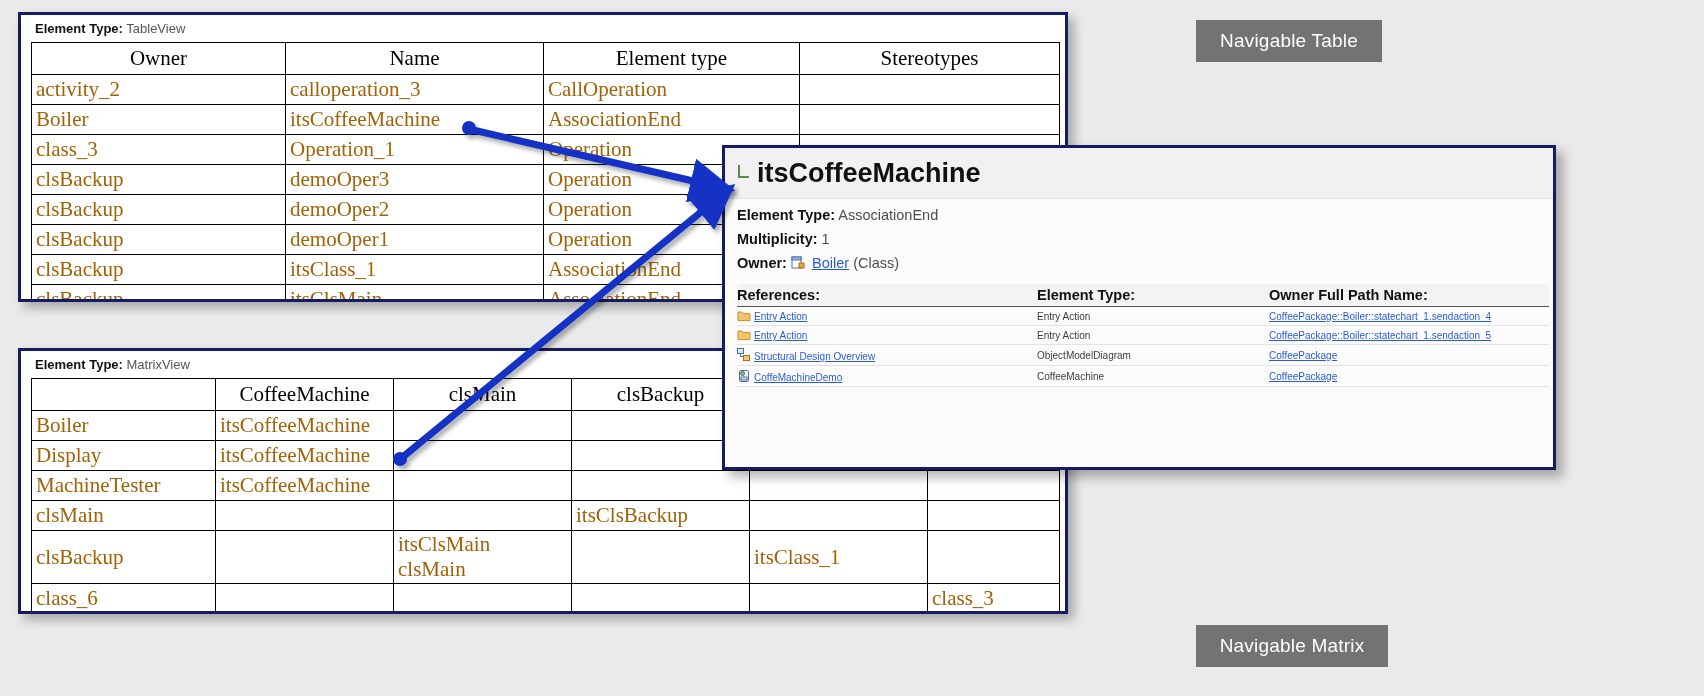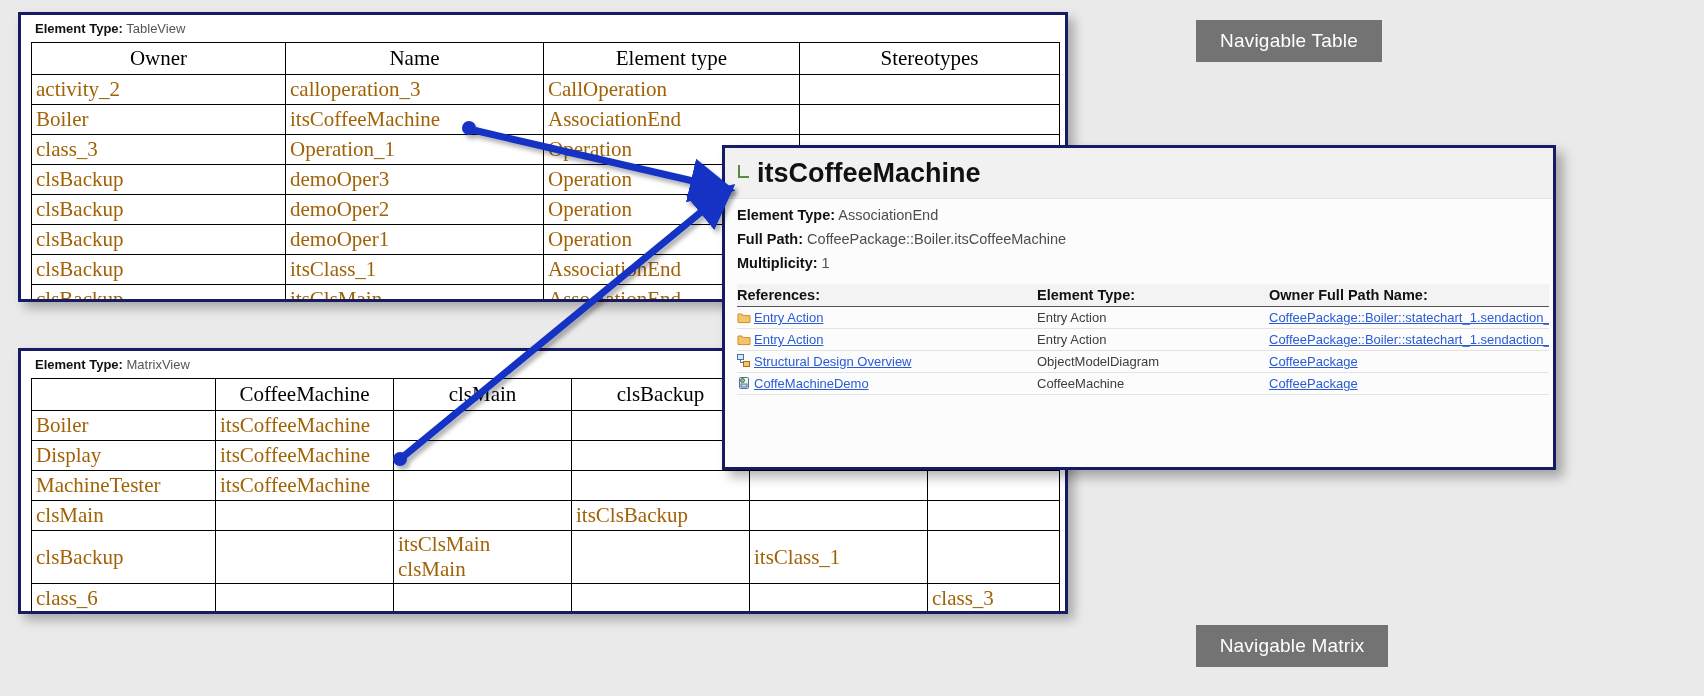--- a/index.html
+++ b/index.html
@@ -104,21 +104,21 @@
   
   .refwrap { margin-top: 10px; }
   table.refs { width: 812px; border-collapse: collapse; table-layout: fixed; }
   table.refs th {
     font-size: 14.5px; font-weight: 700; color: #111;
     text-align: left; padding: 3px 0 3px 0;
     border-bottom: 1.5px solid #555;
     background: #f3f3f3;
   }
   table.refs td {
-    font-size: 13px; color: #3d3d3d;
+    font-size: 10px; color: #3d3d3d;
     padding: 3px 0; border-bottom: 1px solid #e3e3e3;
     white-space: nowrap; overflow: hidden;
   }
   table.refs td a { color:#2a5bd7; text-decoration: underline; cursor:pointer; }
   .refhdr-row th:nth-child(1){ width: 300px; }
   .refhdr-row th:nth-child(2){ width: 232px; }
   .refhdr-row th:nth-child(3){ width: 280px; }
 
   
   .ic { display:inline-block; vertical-align:-2px; margin-right:3px; }
@@ -302,24 +302,35 @@
       <span class="ic" style="margin-right:6px;">
         <svg width="16" height="20" viewBox="0 0 16 20">
           <path d="M4 2 L4 14 L14 14" stroke="#5a8a4a" stroke-width="2" fill="none"></path>
         </svg>
       </span>
       <span>itsCoffeeMachine</span>
     </div>
     <div class="pop-body">
       <div id="pop-props">
           <div class="prop"><b>Element Type:</b><span class="v"> AssociationEnd</span></div>
-          <div class="prop"><b>Full Path:</b><span class="v"> CoffeePackage::Boiler.itsCoffeeMachine</span></div>
           <div class="prop"><b>Multiplicity:</b><span class="v"> 1</span></div>
         </div>
 
+      <div class="prop">
+        <b>Owner:</b>
+        <span class="ic">
+          <svg width="14" height="14" viewBox="0 0 14 14">
+            <rect x="1" y="1" width="9" height="11" fill="#fff" stroke="#4a6fa5" stroke-width="1"></rect>
+            <rect x="1" y="1" width="9" height="3" fill="#9fb8d8" stroke="#4a6fa5" stroke-width="1"></rect>
+            <path d="M8 7 h5 v5 h-5 z" fill="#e8a33d" stroke="#a86f10" stroke-width="1"></path>
+          </svg>
+        </span>
+        <a>Boiler</a>
+        <span class="paren">(Class)</span>
+      </div>
 
 
       <div class="refwrap">
         <table class="refs">
           <thead>
               <tr class="refhdr-row">
                 <th>References:</th>
                 <th>Element Type:</th>
                 <th>Owner Full Path Name:</th>
               </tr>

